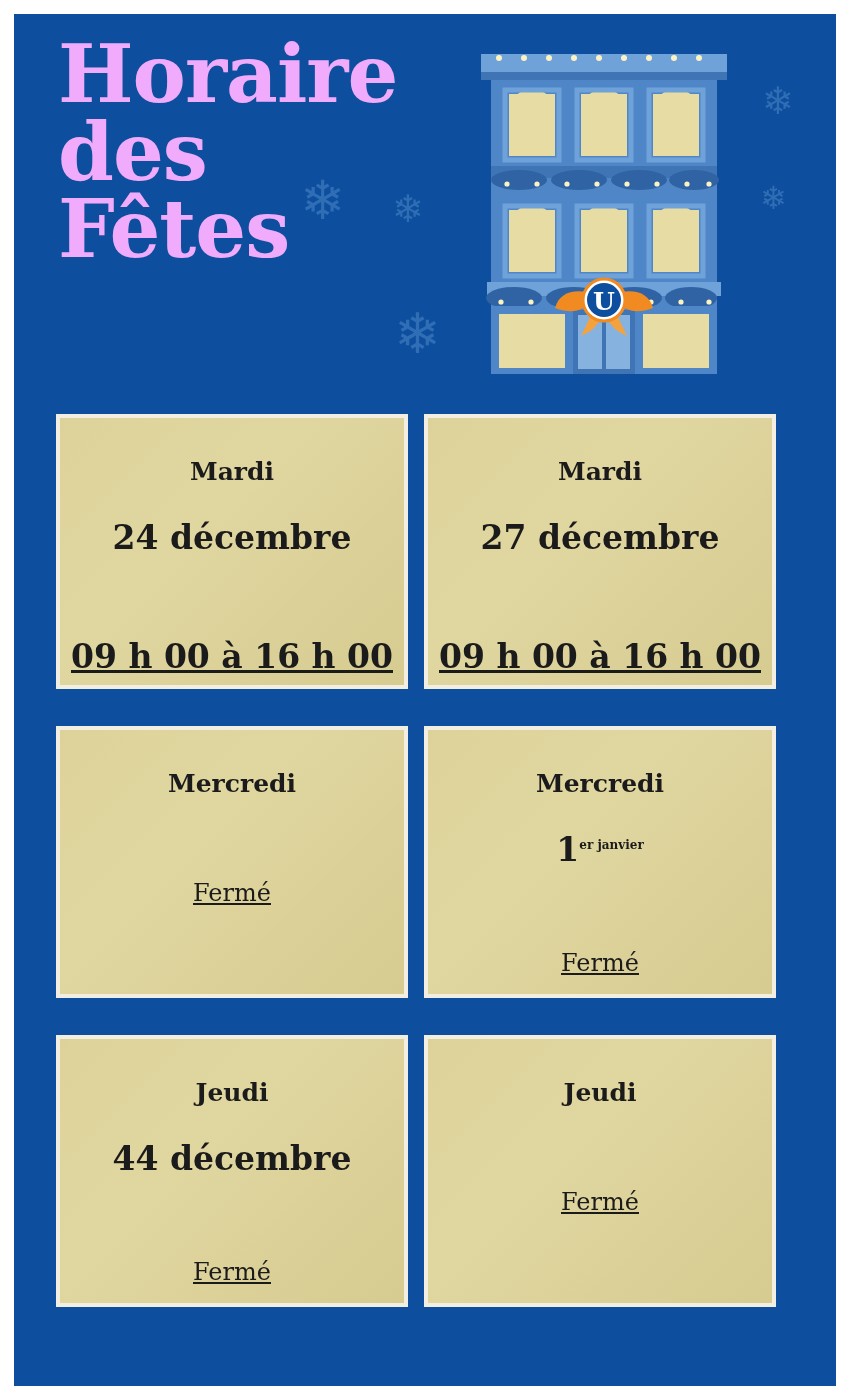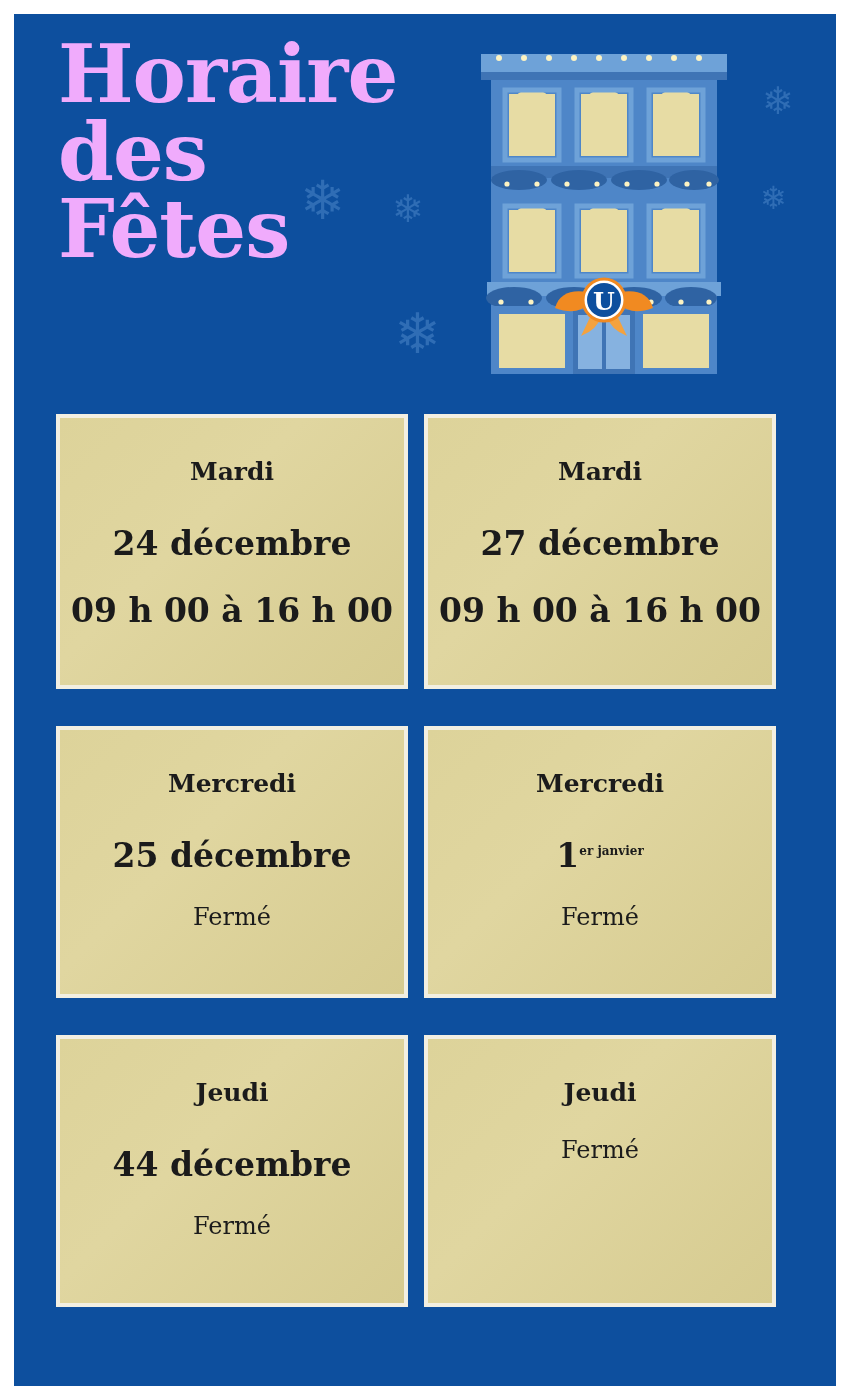--- a/index.html
+++ b/index.html
@@ -93,32 +93,34 @@
     font-size: 25px;
     font-weight: bold;
     line-height: 1.1;
     text-align: center;
   }
   .card-date {
     font-size: 33px;
     font-weight: bold;
     line-height: 1.15;
     text-align: center;
-    margin-top: 10px;
+    margin-top: 4px;
     white-space: nowrap;
   }
   .card-date sup {
     font-size: 12px;
     vertical-align: super;
   }
   .card-hours {
+    margin-top: 52px;
     font-size: 33px;
     font-weight: bold;
     text-align: right;
     white-space: nowrap;
+    text-decoration: underline;
   }
   .card-hours.closed {
     font-weight: normal;
     font-size: 24px;
   }
 </style>
 </head>
 <body>
 
 <div class="poster">
@@ -238,21 +240,20 @@
       </div>
 
       <div class="card">
         <div class="card-day">Mardi</div>
         <div class="card-date"><span>27 décembre</span><sup></sup></div>
         <div class="card-hours">09 h 00 à 16 h 00</div>
       </div>
 
       <div class="card">
         <div class="card-day">Mercredi</div>
-        <div class="card-date"><span>25 décembre</span><sup></sup></div>
         <div class="card-hours closed">Fermé</div>
       </div>
 
       <div class="card">
         <div class="card-day">Mercredi</div>
         <div class="card-date"><span>1</span><sup>er janvier</sup></div>
         <div class="card-hours closed">Fermé</div>
       </div>
 
       <div class="card">

